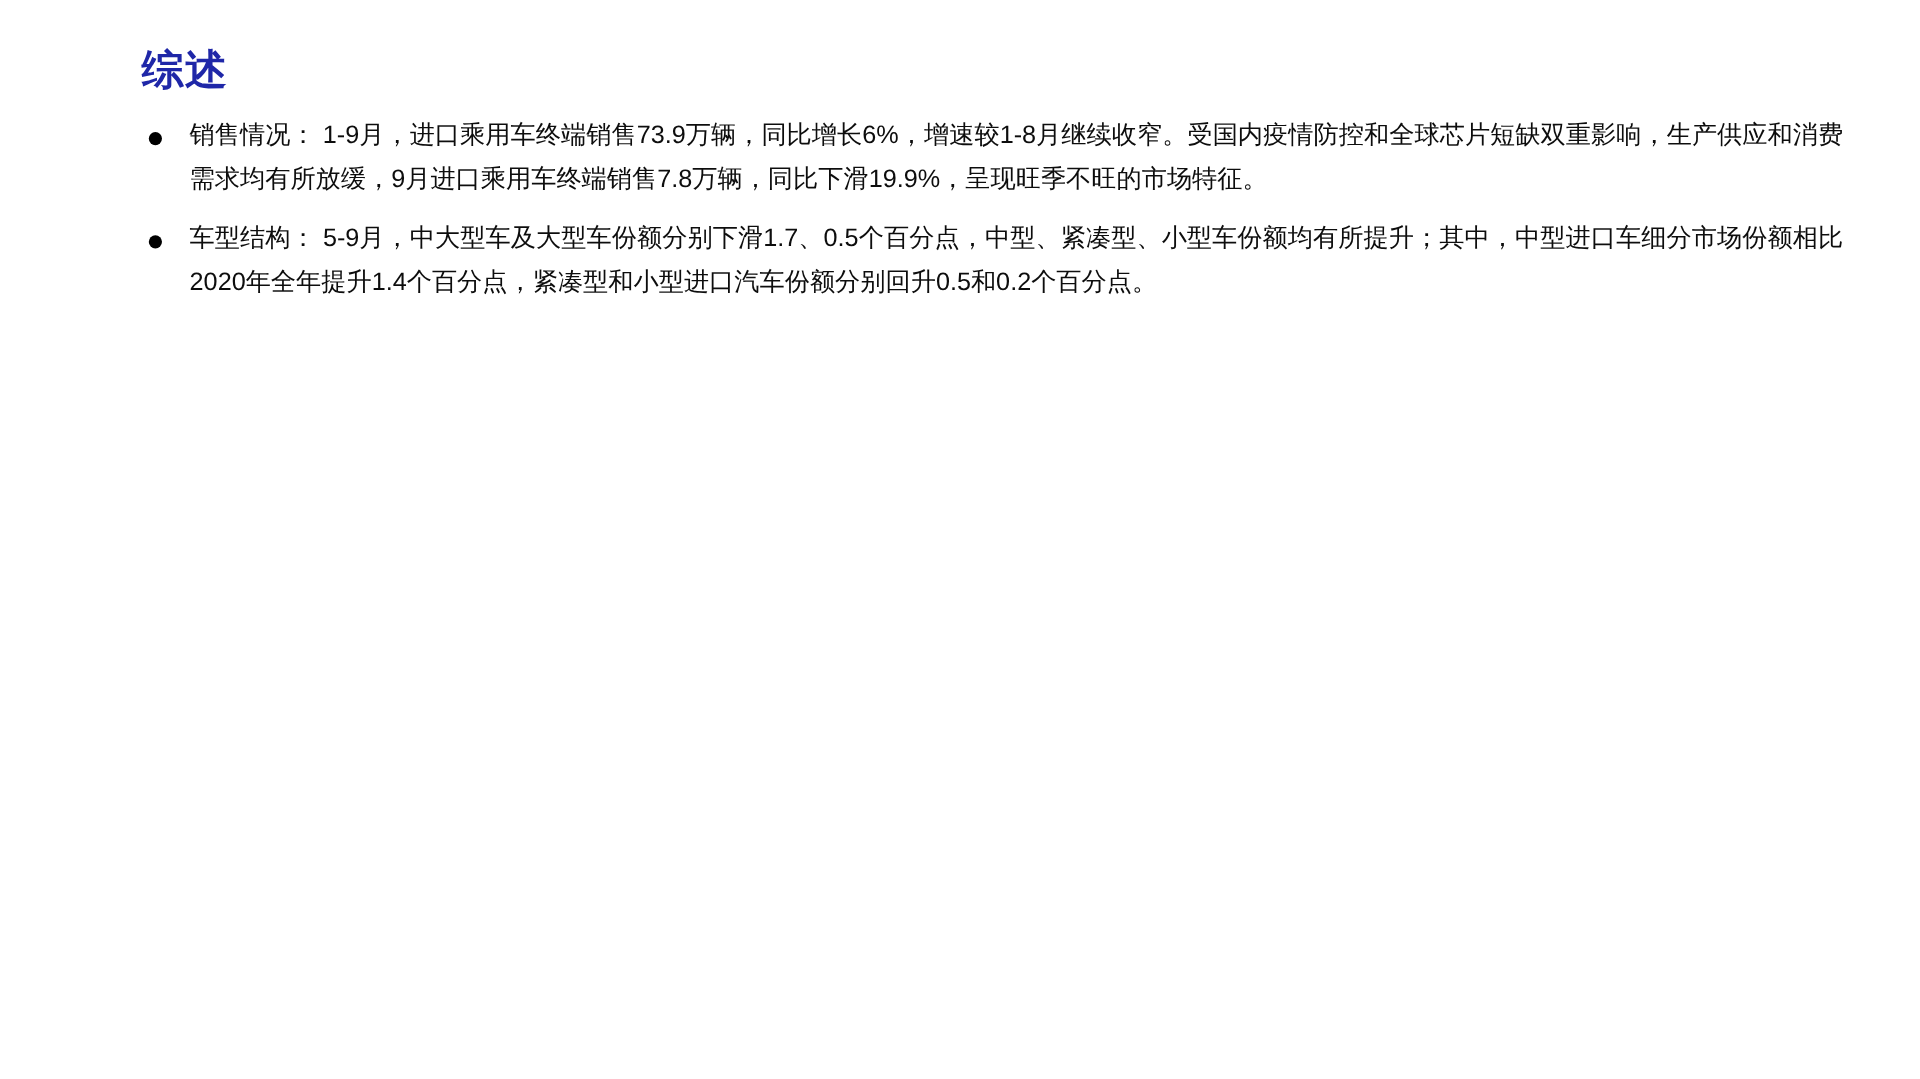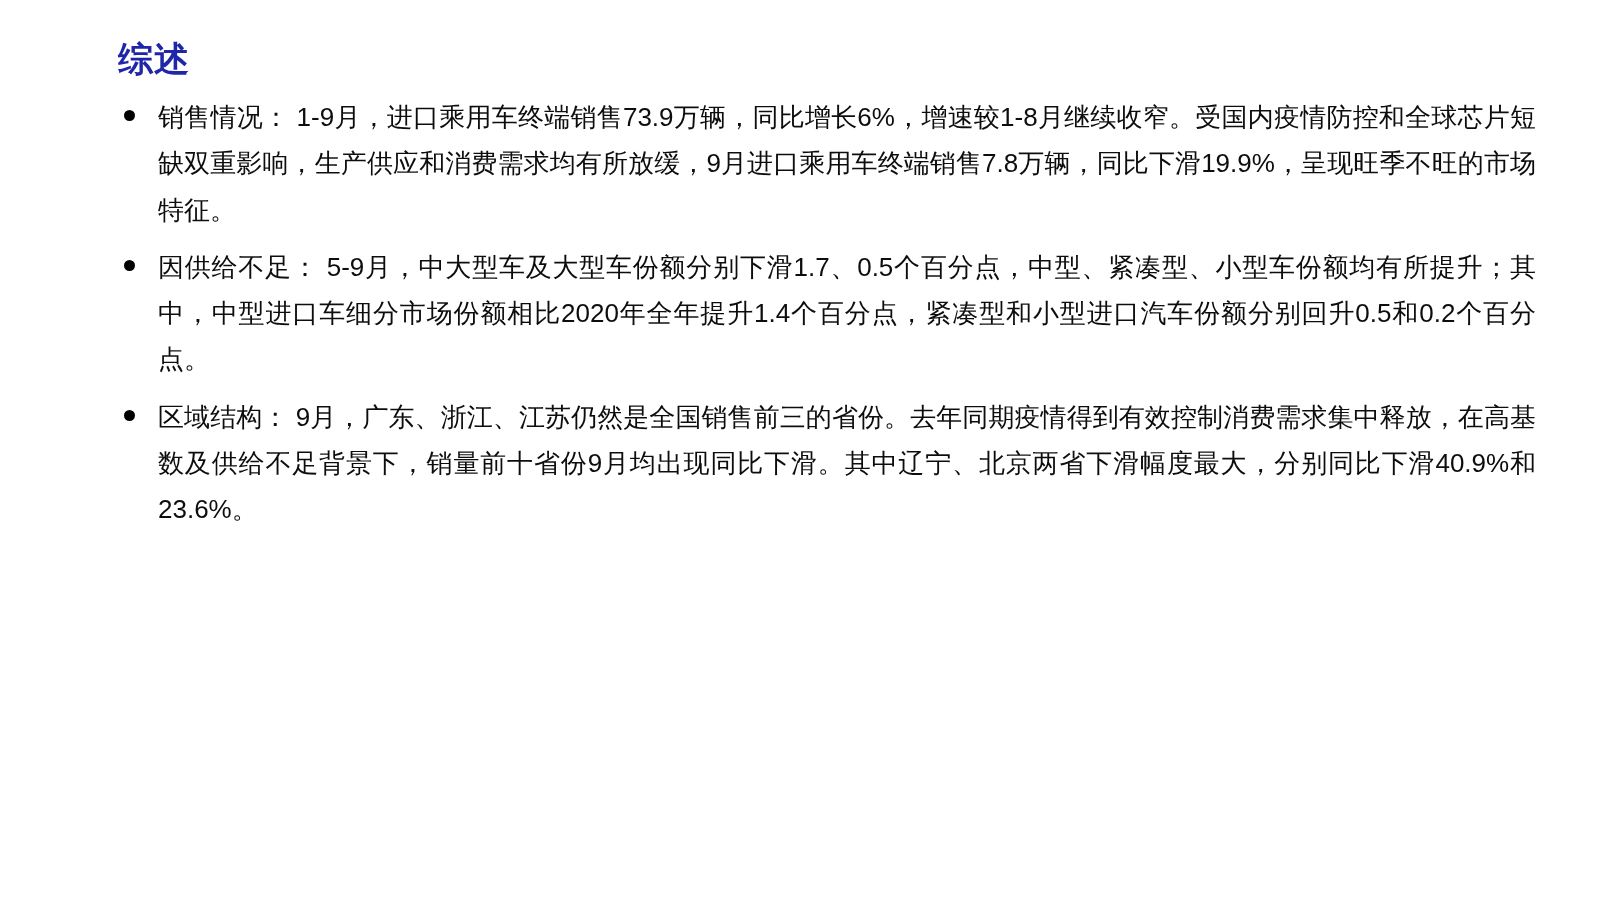--- a/index.html
+++ b/index.html
@@ -31,21 +31,21 @@
   }
   .bullet-list {
     list-style: none;
     margin: 0;
     padding: 0;
   }
   .bullet-item {
     position: relative;
     padding-left: 40px;
     margin-bottom: 11px;
-    font-size: 26px;
+    font-size: 21px;
     line-height: 1.78;
     text-align: justify;
     text-justify: inter-ideograph;
     color: #0d0d0d;
   }
   .bullet-item::before {
     content: "";
     position: absolute;
     left: 6px;
     top: 16px;
@@ -65,19 +65,16 @@
 <body>
 
 <div class="page">
   <h1 class="page-title">综述</h1>
 
   <ul class="bullet-list">
     <li class="bullet-item">
       <span class="lead">销售情况：</span><span class="para-text"> 1-9月，进口乘用车终端销售73.9万辆，同比增长6%，增速较1-8月继续收窄。受国内疫情防控和全球芯片短缺双重影响，生产供应和消费需求均有所放缓，9月进口乘用车终端销售7.8万辆，同比下滑19.9%，呈现旺季不旺的市场特征。</span>
     </li>
     <li class="bullet-item">
-      <span class="lead">因供给不足：</span><span class="para-text"> 5-9月，中大型车及大型车份额分别下滑1.7、0.5个百分点，中型、紧凑型、小型车份额均有所提升；其中，中型进口车细分市场份额相比2020年全年提升1.4个百分点，紧凑型和小型进口汽车份额分别回升0.5和0.2个百分点。</span>
-    </li>
-    <li class="bullet-item">
-      <span class="lead">区域结构：</span><span class="para-text"> 9月，广东、浙江、江苏仍然是全国销售前三的省份。去年同期疫情得到有效控制消费需求集中释放，在高基数及供给不足背景下，销量前十省份9月均出现同比下滑。其中辽宁、北京两省下滑幅度最大，分别同比下滑40.9%和23.6%。</span>
+      <span class="lead">车型结构：</span><span class="para-text"> 5-9月，中大型车及大型车份额分别下滑1.7、0.5个百分点，中型、紧凑型、小型车份额均有所提升；其中，中型进口车细分市场份额相比2020年全年提升1.4个百分点，紧凑型和小型进口汽车份额分别回升0.5和0.2个百分点。</span>
     </li>
   </ul>
 </div>
 
 </body></html>

